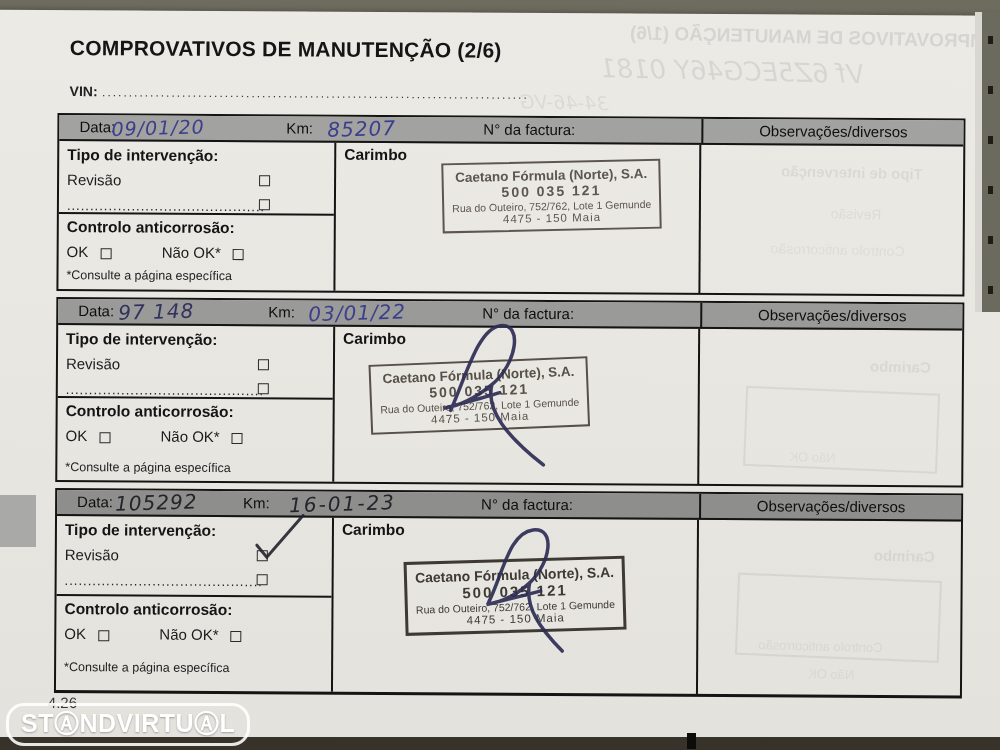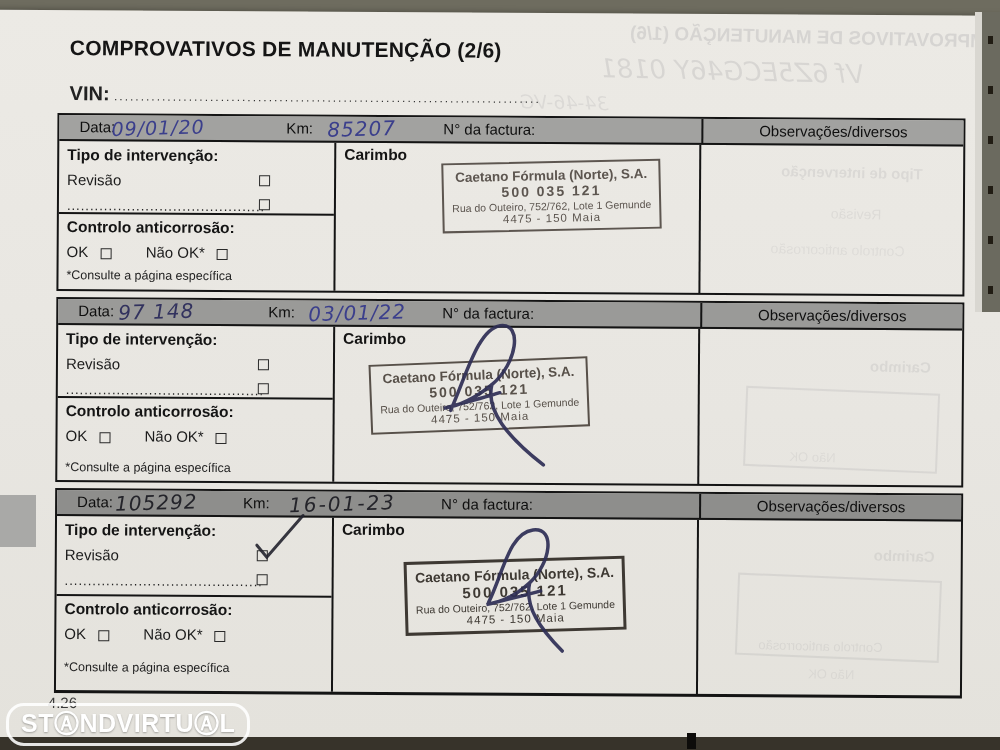--- a/index.html
+++ b/index.html
@@ -15,35 +15,35 @@
     background:linear-gradient(90deg,#d9d7d1 0 7px,#6b6a5f 7px);}
   .stitches{position:absolute;left:13px;top:24px;width:5px;height:268px;
     background:repeating-linear-gradient(180deg,#211c13 0 8px,transparent 8px 50px);}
   .bottom-band{position:absolute;left:0;top:737px;width:1000px;height:13px;background:#37332a;z-index:3;}
   .index-tab{position:absolute;left:687px;top:733px;width:9px;height:16px;background:#0d0c0a;z-index:4;}
   .side-tab{position:absolute;left:0;top:495px;width:36px;height:52px;background:#a9a9a7;z-index:2;}
 
   
   .title{position:absolute;left:70px;top:22px;font-size:21px;font-weight:bold;color:#151515;letter-spacing:.2px;}
   .vin-row{position:absolute;left:70px;top:82px;color:#222;white-space:nowrap;}
-  .vin-row .vlbl{font-weight:bold;font-size:20px;}
+  .vin-row .vlbl{font-weight:bold;font-size:14px;}
   .vin-row .vdots{font-size:12px;letter-spacing:2px;color:#333;}
 
   .record{position:absolute;left:58px;width:904px;border:2px solid #141414;background:transparent;}
   .r1{top:113px;height:174px;}
   .r2{top:297px;height:181px;}
   .r3{top:488px;height:200px;border-bottom-width:3px;}
 
   .rec-header{position:relative;height:24px;border-bottom:2px solid #141414;color:#0e0e0e;font-size:15px;}
   .r1 .rec-header{background:#a2a2a0;}
   .r2 .rec-header{background:#9a9a98;}
   .r3 .rec-header{background:#8e8e8c;}
   .rec-header span{position:absolute;top:0;line-height:24px;white-space:nowrap;}
   .hdr-data{left:20px;}
-  .invoice{left:384px;}
+  .invoice{left:424px;}
   .obs-head{left:642px;right:0;border-left:2px solid #141414;text-align:center;}
 
   .hw{font-family:"DejaVu Sans",cursive;font-style:italic;font-size:19px;font-weight:500;
       transform:rotate(-2deg);letter-spacing:1px;}
   .r1 .hw-data{left:52px;color:#3b3f8c;}
   .r1 .hdr-km{left:227px;}  .r1 .hw-km{left:268px;color:#3b3f8c;font-size:20px;}
   .r2 .hw-data{left:60px;color:#32325e;font-size:20px;}
   .r2 .hdr-km{left:210px;}  .r2 .hw-km{left:250px;color:#3b3f8c;font-size:20px;}
   .r3 .hw-data{left:58px;color:#24242a;font-size:20px;}
   .r3 .hdr-km{left:186px;}  .r3 .hw-km{left:232px;color:#24242a;font-size:20px;letter-spacing:2px;}
@@ -56,21 +56,21 @@
   .sec-tipo{position:relative;border-bottom:2px solid #141414;padding:5px 8px 0;box-sizing:border-box;}
   .r1 .sec-tipo,.r2 .sec-tipo{height:73px;}
   .r3 .sec-tipo{height:80px;}
   .sec-anti{position:relative;padding:4px 8px 0;}
   .b{font-weight:bold;font-size:15.5px;color:#141414;}
   .plain{font-size:15px;color:#1b1b1b;}
   .row{position:relative;margin-top:7px;font-size:15px;color:#1b1b1b;}
   .cb{display:inline-block;width:9px;height:9px;border:1.5px solid #2a2a2a;background:transparent;vertical-align:middle;}
   .cb-abs{position:absolute;right:56px;top:3px;}
   .dotline{display:inline-block;max-width:196px;overflow:hidden;font-size:13px;letter-spacing:1px;color:#222;vertical-align:middle;white-space:nowrap;}
-  .okrow .gap1{margin-left:8px;} .okrow .gap2{margin-left:30px;}
+  .okrow .gap1{margin-left:8px;} .okrow .gap2{margin-left:46px;}
   .foot{font-size:12.5px;color:#222;}
   .r1 .foot{margin-top:8px;} .r2 .foot{margin-top:16px;} .r3 .foot{margin-top:18px;}
   .carimbo{position:absolute;left:8px;top:3px;}
 
   
   .stamp{position:absolute;z-index:2;text-align:center;padding:5px 8px;border:2px solid currentColor;
          background:rgba(236,234,229,.2);white-space:nowrap;}
   .stamp .st1{font-weight:bold;font-size:13.5px;}
   .stamp .st2{font-weight:bold;font-size:14px;letter-spacing:2px;}
   .stamp .st3{font-size:10.5px;margin-top:1px;}

